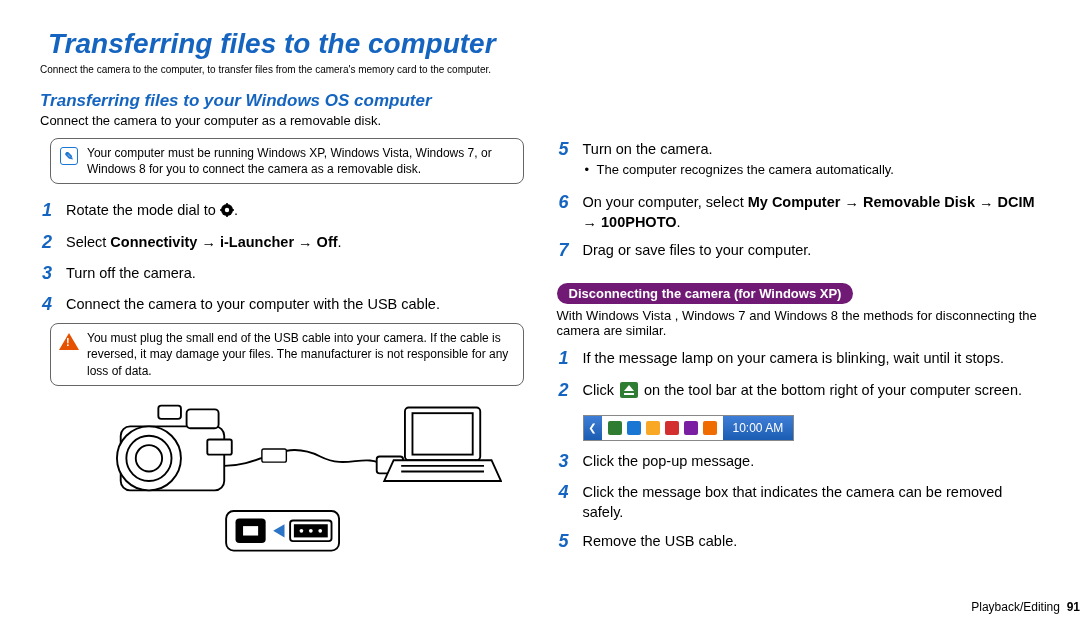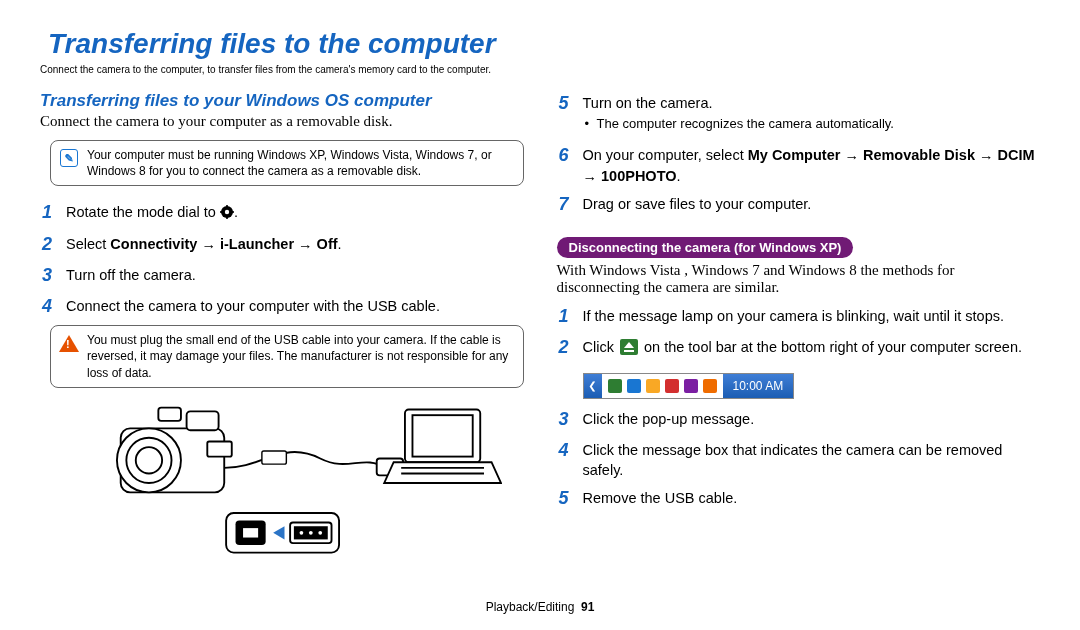--- a/index.html
+++ b/index.html
@@ -20,36 +20,36 @@
     margin: 0 0 4px 8px;
     letter-spacing: 0px;
   }
   .intro {
     font-size: 10px;
     margin: 0 0 16px 0;
   }
   .cols {
     display: flex;
     gap: 33px;
+    align-items: flex-end;
   }
   .col {
     flex: 1;
     min-width: 0;
   }
   h2.section {
     color: #1565c0;
     font-style: italic;
     font-weight: 700;
     font-size: 17px;
     margin: 0 0 2px 0;
   }
   .sub {
-    font-size: 15px;
+    font-size: 13px;
     margin: 0 0 10px 0;
-    font-family: Liberation Serif, serif;
   }
   .callout {
     border: 1px solid #666;
     border-radius: 8px;
     padding: 6px 10px 6px 8px;
     font-size: 12px;
     display: flex;
     gap: 8px;
     align-items: flex-start;
     margin: 0 0 14px 10px;
@@ -166,21 +166,21 @@
     display: flex; align-items: center;
   }
   .eject-icon {
     display:inline-flex; width:18px; height:16px;
     vertical-align:-3px; margin: 0 2px;
   }
   .footer {
     position: absolute;
     bottom: 16px;
     left: 0; width: 100%;
-    text-align: center;
+    text-align: right;
     font-size: 12px;
   }
   .footer .pg { font-weight: 700; }
   .arrow { font-family: Arial; }
 </style>
 </head>
 <body>
 
 <h1 class="page-title">Transferring files to the computer</h1>
 <p class="intro">Connect the camera to the computer, to transfer files from the camera's memory card to the computer.</p>

